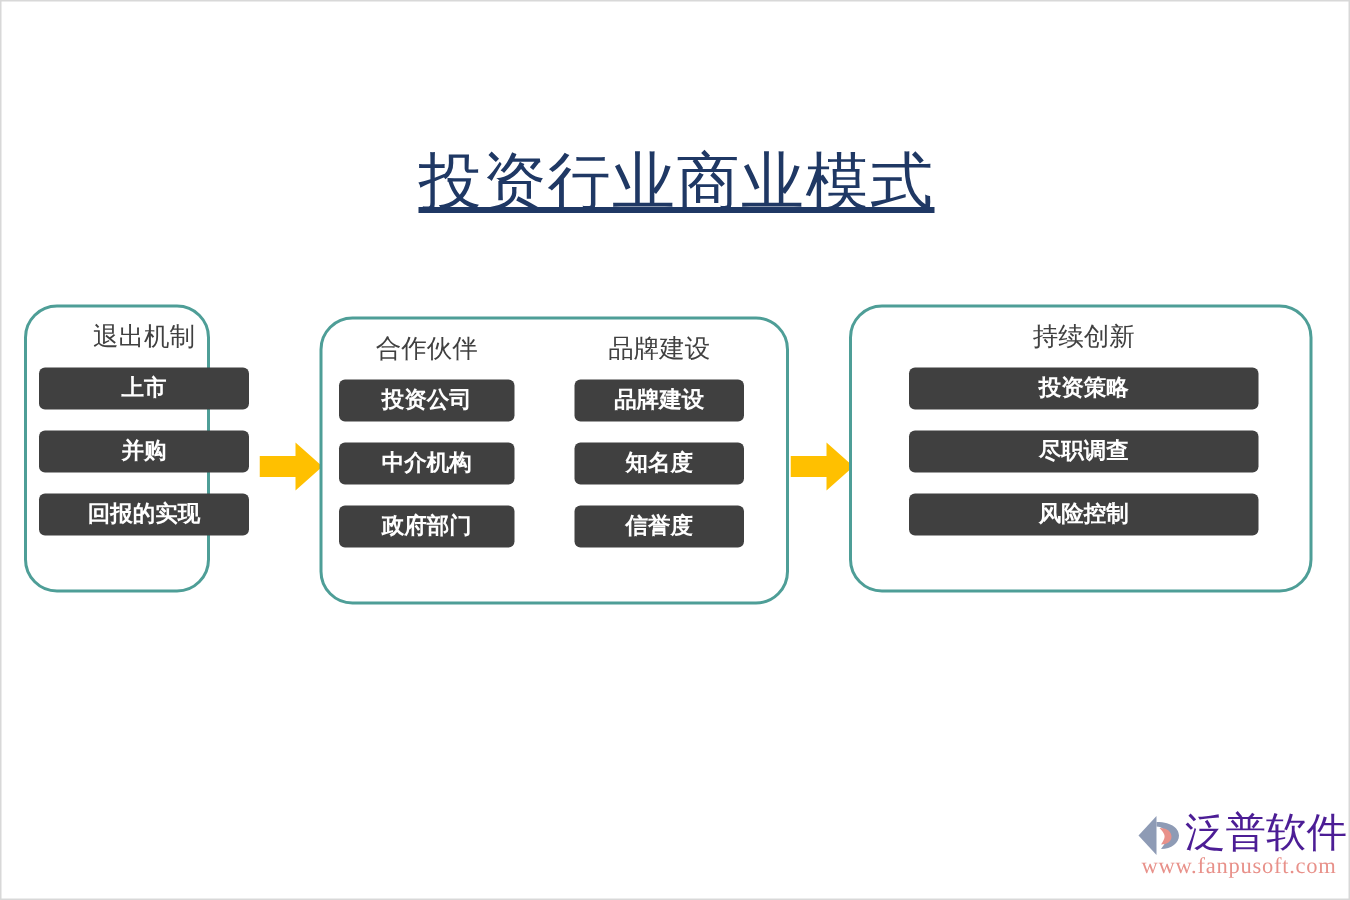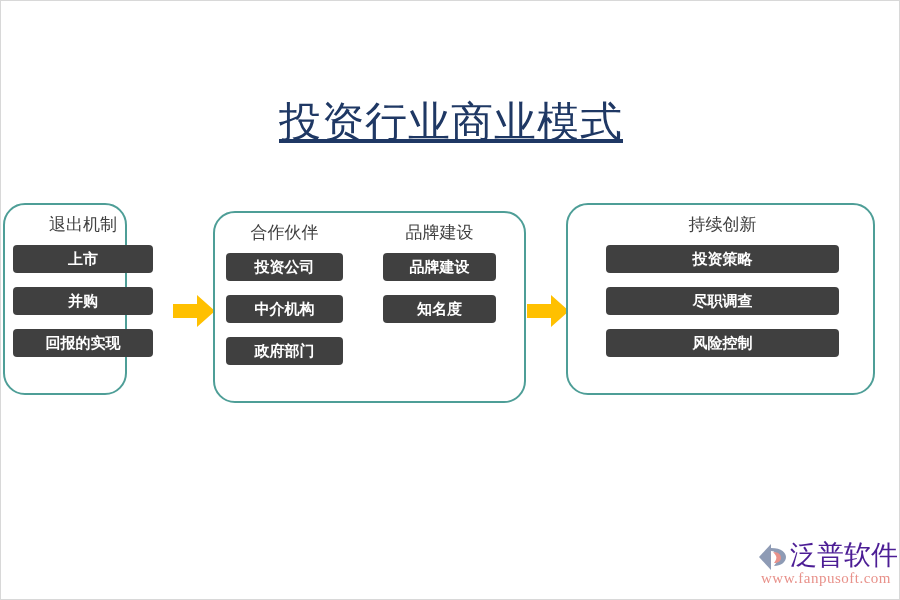--- a/index.html
+++ b/index.html
@@ -37,21 +37,21 @@
   }
 
   
   .group-box {
     position: absolute;
     border: 2px solid #4e9e97;
     border-radius: 22px;
     background: #ffffff;
   }
 
-  #box-1 { left: 2px;  top: 202px; width: 124px; height: 192px; }
+  #box-1 { left: 15px;  top: 202px; width: 124px; height: 192px; }
   #box-2 { left: 212px; top: 210px; width: 313px; height: 192px; }
   #box-3 { left: 565px; top: 202px; width: 309px; height: 192px; }
 
   
   .col {
     position: absolute;
     top: 8px;
   }
 
   .col-header {
@@ -159,20 +159,21 @@
     <div class="col c1">
       <div class="col-header">合作伙伴</div>
       <div class="pill">投资公司</div>
       <div class="pill">中介机构</div>
       <div class="pill">政府部门</div>
     </div>
     <div class="col c2">
       <div class="col-header">品牌建设</div>
       <div class="pill">品牌建设</div>
       <div class="pill">知名度</div>
+      <div class="pill">信誉度</div>
     </div>
   </div>
 
   <div class="arrow" id="arrow-2">
     <svg width="42" height="34" viewBox="0 0 42 34" xmlns="http://www.w3.org/2000/svg">
       <polygon points="0,10 24,10 24,1 42,17 24,33 24,24 0,24" fill="#FFC000"></polygon>
     </svg>
   </div>
 
   <div class="group-box" id="box-3">

